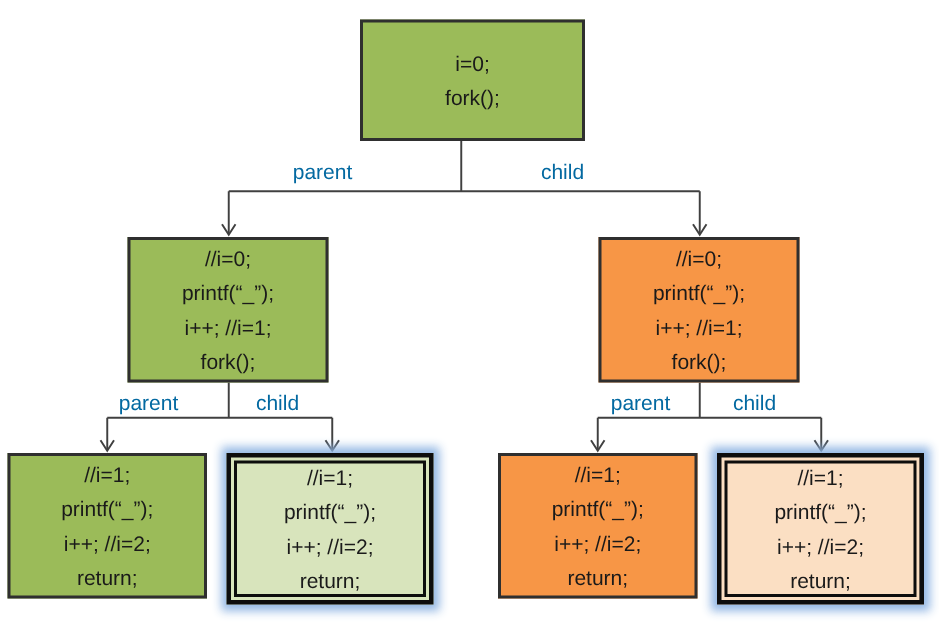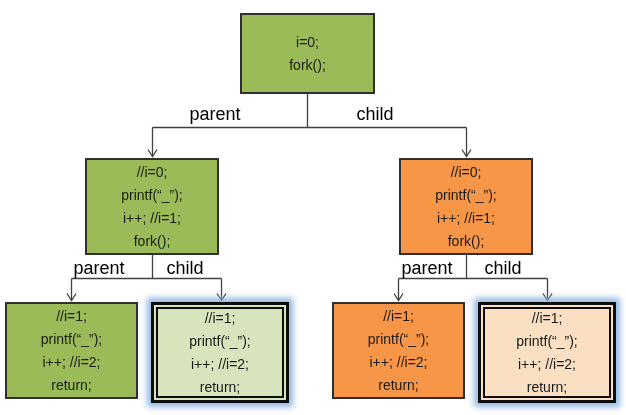--- a/index.html
+++ b/index.html
@@ -46,27 +46,27 @@
   }
   .hl.light-orange {
     background: #FBDFC3;
     box-shadow: 0 0 6px 4px rgba(142,180,227,0.95),
                 inset 0 0 0 2px #FBDFC3,
                 inset 0 0 0 4px #0d0d0d;
   }
   .edge-label {
     position: absolute;
     transform: translateX(-50%);
-    font-size: 18px;
+    font-size: 14px;
     line-height: 17px;
-    color: #000000;
+    color: #0369a1;
     white-space: nowrap;
   }
   
-  #node-root        { left: 240px; top: 13px;  width: 135px; height: 81px; }
+  #node-root        { left: 240px; top: 13px;  width: 150px; height: 81px; }
   #node-parent      { left: 85px;  top: 158px; width: 134px; height: 97px; }
   #node-child       { left: 399px; top: 158px; width: 134px; height: 97px; }
   #node-pp          { left: 5px;   top: 302px; width: 133px; height: 97px; }
   #node-pc          { left: 151px; top: 302px; width: 138px; height: 101px; }
   #node-cp          { left: 332px; top: 302px; width: 133px; height: 97px; }
   #node-cc          { left: 478px; top: 302px; width: 138px; height: 101px; }
 </style>
 </head>
 <body>
 

